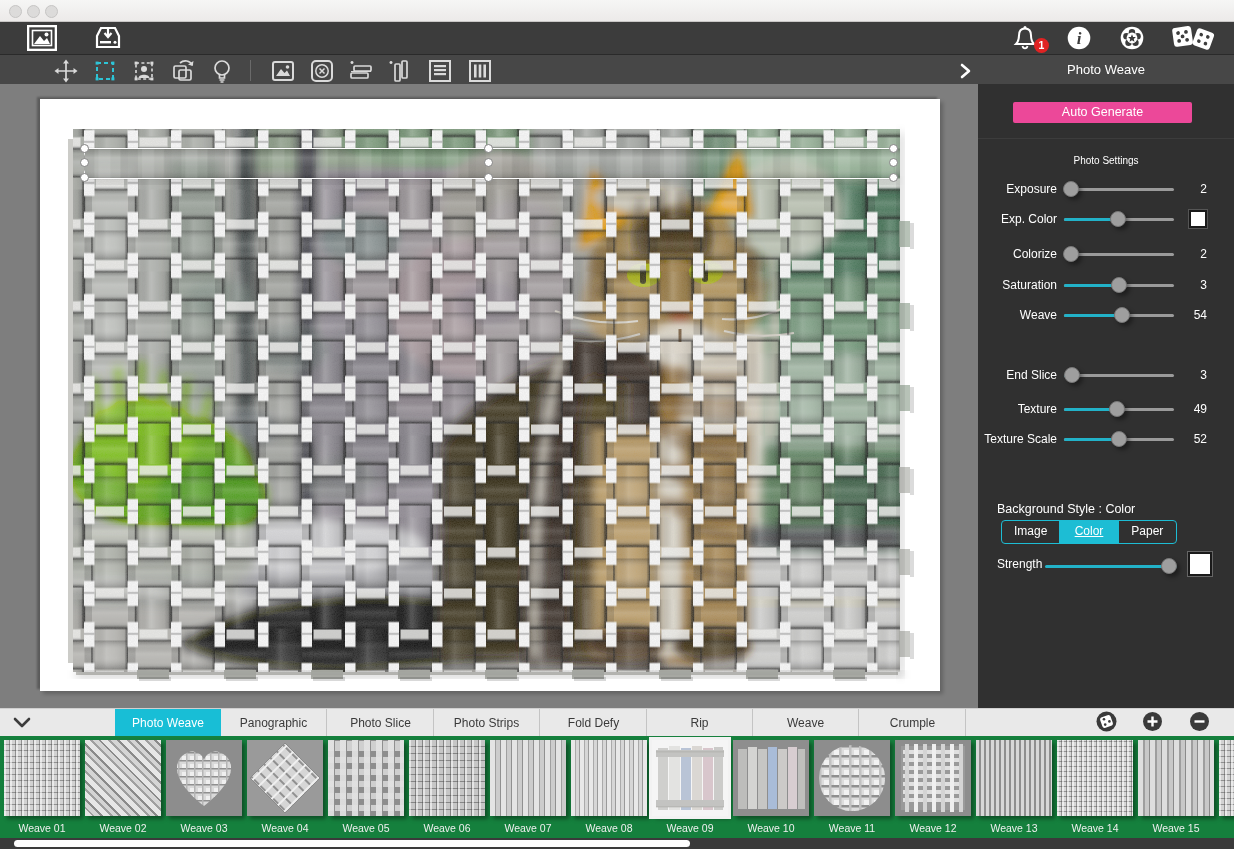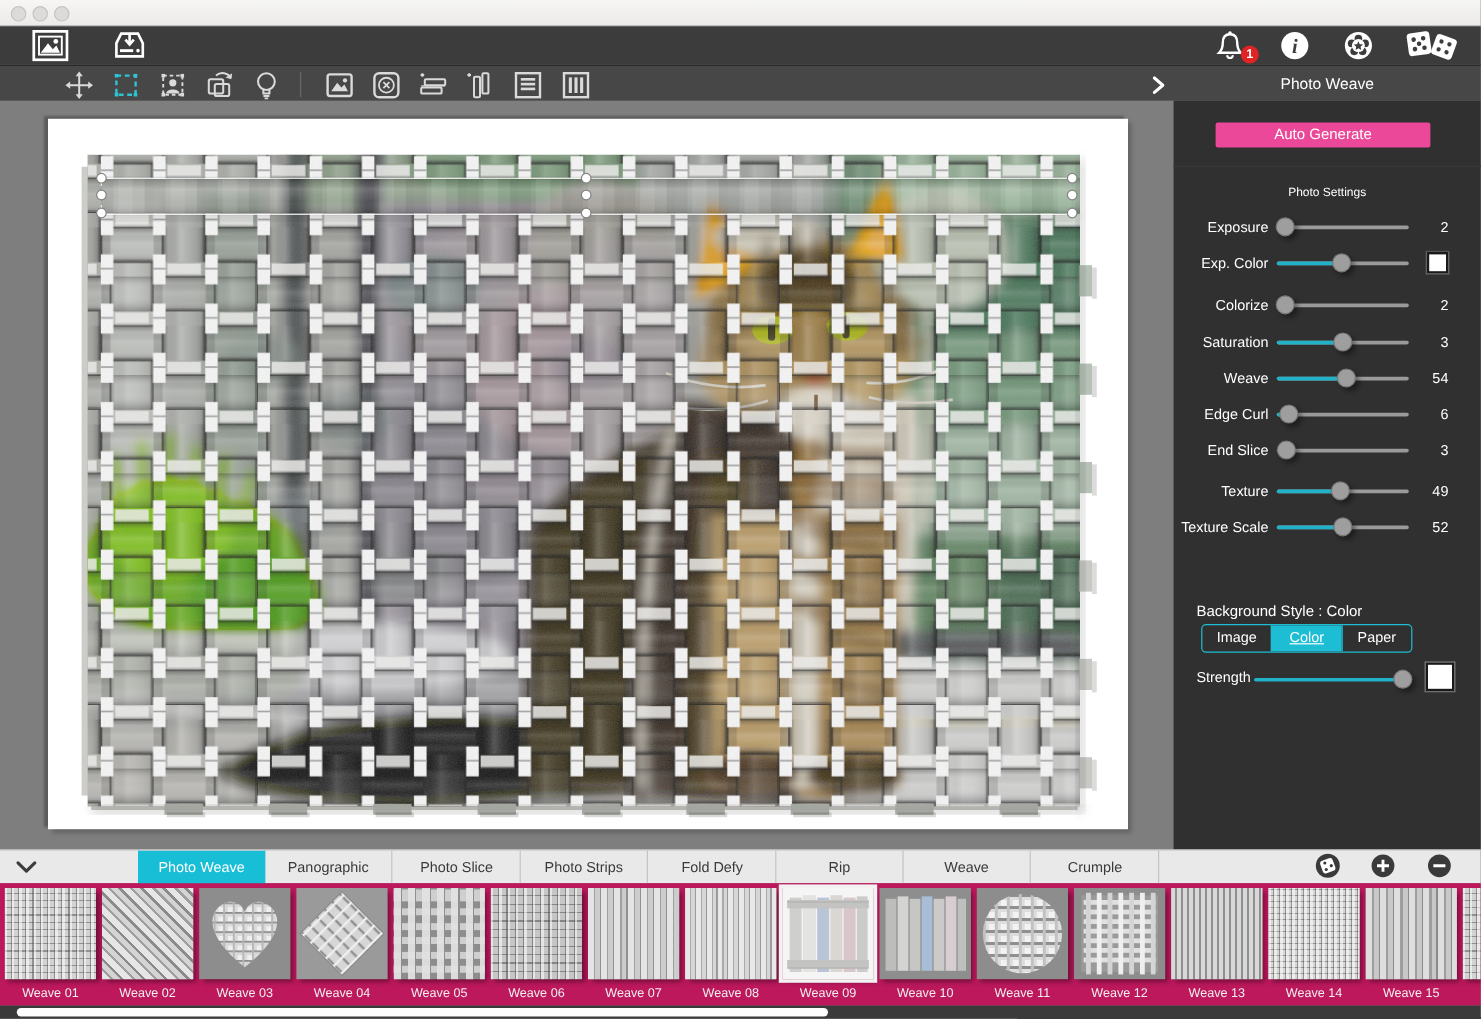--- a/index.html
+++ b/index.html
@@ -52,21 +52,21 @@
   border:2.5px solid #1a1a1a; box-shadow:0 0 0 1px #666; }
 
 #tabbar { position:absolute; left:0; top:708px; width:1234px; height:28px; background:#e9e9e9;
   border-top:1px solid #d0d0d0; }
 .tab { position:absolute; top:0; height:28px; line-height:28px; text-align:center; color:#3a3a3a;
   font-size:12px; border-right:1px solid #c4c4c4; }
 .tab:first-of-type { border-left:1px solid #c4c4c4; }
 .tab.sel { background:#18bed6; color:#fff; border-color:#18bed6; }
 .cbtn { position:absolute; top:712px; width:19px; height:19px; border-radius:50%; background:#3a3a3a;
   color:#fff; text-align:center; }
-#thumbs { position:absolute; left:0; top:736px; width:1234px; height:102px; background:#be185d; overflow:hidden; }
+#thumbs { position:absolute; left:0; top:736px; width:1234px; height:102px; background:#15803d; overflow:hidden; }
 .thumb { position:absolute; top:4px; width:76px; height:76px; box-shadow:3px 3px 4px rgba(0,0,0,.38); }
 .thumb.tsel { outline:3px solid #f2f2f2; }
 .tlabel { position:absolute; top:86px; width:80px; text-align:center; color:#efefef; font-size:10.5px; }
 #scrollrow { position:absolute; left:0; top:838px; width:1234px; height:11px; background:#3a3a3a; }
 #scrollbar { position:absolute; left:14px; top:2px; width:676px; height:7px; background:#fdfdfd; border-radius:4px; }
 
 .selline { position:absolute; left:44px; width:810px; height:0; border-top:1.6px solid #fff; z-index:30;
   box-shadow:0 0 1px rgba(0,0,0,.4); }
 .handle { position:absolute; width:9px; height:9px; border-radius:50%; background:#fff;
   border:1.3px solid #828282; z-index:31; }
@@ -519,27 +519,20 @@
 <div class="thumb" style="left:133px"></div>
 <div class="sval">3</div>
 </div>
 <div class="srow" style="top:221px">
 <div class="slab">Weave</div>
 <div class="track" style="left:86px;width:110px"></div>
 <div class="tfill" style="left:86px;width:58px"></div>
 <div class="thumb" style="left:136px"></div>
 <div class="sval">54</div>
 </div>
-<div class="srow" style="top:251px">
-<div class="slab">Edge Curl</div>
-<div class="track" style="left:86px;width:110px"></div>
-<div class="tfill" style="left:86px;width:10px"></div>
-<div class="thumb" style="left:88px"></div>
-<div class="sval">6</div>
-</div>
 <div class="srow" style="top:281px">
 <div class="slab">End Slice</div>
 <div class="track" style="left:86px;width:110px"></div>
 <div class="tfill" style="left:86px;width:8px"></div>
 <div class="thumb" style="left:86px"></div>
 <div class="sval">3</div>
 </div>
 <div class="srow" style="top:315px">
 <div class="slab">Texture</div>
 <div class="track" style="left:86px;width:110px"></div>

